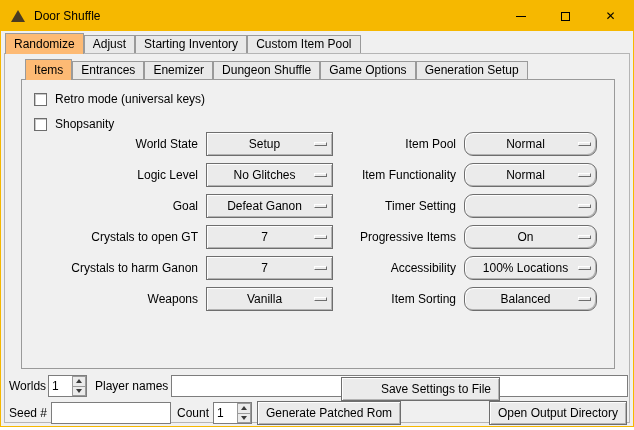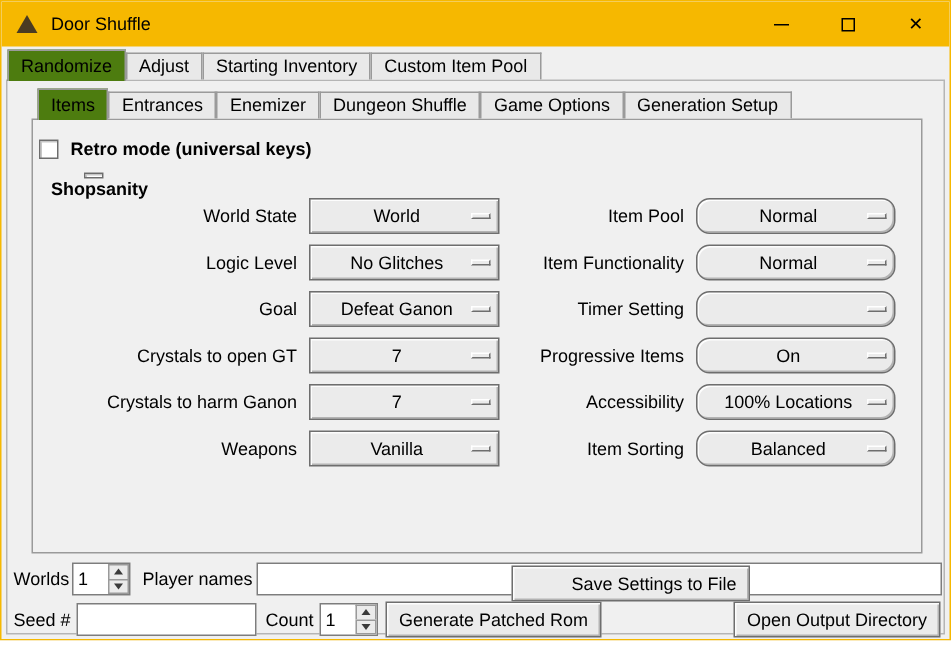--- a/index.html
+++ b/index.html
@@ -28,36 +28,36 @@
   
   .tabs { position: absolute; display: flex; align-items: flex-end; z-index: 2; }
   .tabs.primary { left: 4px; top: 32px; height: 20px; }
   .tabs.secondary { left: 24px; top: 58px; height: 20px; }
   .tab {
     padding: 0 8px; font-size: 12px; height: 18px; line-height: 17px;
     background: #e9e9e9; border: 1px solid #9a9a9a; border-bottom: none; color: #000;
     white-space: nowrap; cursor: default;
   }
   .tab.selected {
-    height: 21px; line-height: 20px; background: #4d7c0f;
+    height: 21px; line-height: 20px; background: #fdba74;
     margin-bottom: -1px; position: relative; z-index: 3;
   }
   .outer-page {
     position: absolute; left: 3px; top: 52px; right: 3px; bottom: 3px;
     border: 1px solid #b5b5b5; background: #f0f0f0;
   }
   .inner-frame {
     position: absolute; left: 20px; top: 78px; width: 594px; height: 290px;
     border: 1px solid #9a9a9a; background: #f0f0f0; z-index: 1;
   }
 
   
-  .check-row { position: absolute; left: 4px; display: flex; align-items: center; height: 18px; font-weight: bold; }
+  .check-row { position: absolute; left: 12px; display: flex; align-items: center; height: 18px; }
   .check-row.r1 { top: 10px; }
-  .check-row.r2 { top: 35px; flex-direction: column; }
+  .check-row.r2 { top: 35px; }
   .checkbox {
     width: 13px; height: 13px; background: #fff; border: 1px solid #6d6d6d;
     box-shadow: inset 1px 1px 0 #c7c7c7;
   }
   .check-label { font-size: 12px; margin-left: 8px; }
 
   
   .col { position: absolute; top: 52px; }
   .col-left { left: 12px; }
   .col-right { left: 300px; }
@@ -169,21 +169,21 @@
     </div>
     <div class="check-row r2">
       <div class="checkbox"></div>
       <span class="check-label">Shopsanity</span>
     </div>
 
     <div class="col col-left">
       <div class="opt-row">
         <span class="opt-label">World State</span>
         <div class="dropdown">
-          <span class="dd-value">World</span>
+          <span class="dd-value">Setup</span>
           <span class="dd-indicator"></span>
         </div>
       </div>
       <div class="opt-row">
         <span class="opt-label">Logic Level</span>
         <div class="dropdown">
           <span class="dd-value">No Glitches</span>
           <span class="dd-indicator"></span>
         </div>
       </div>

